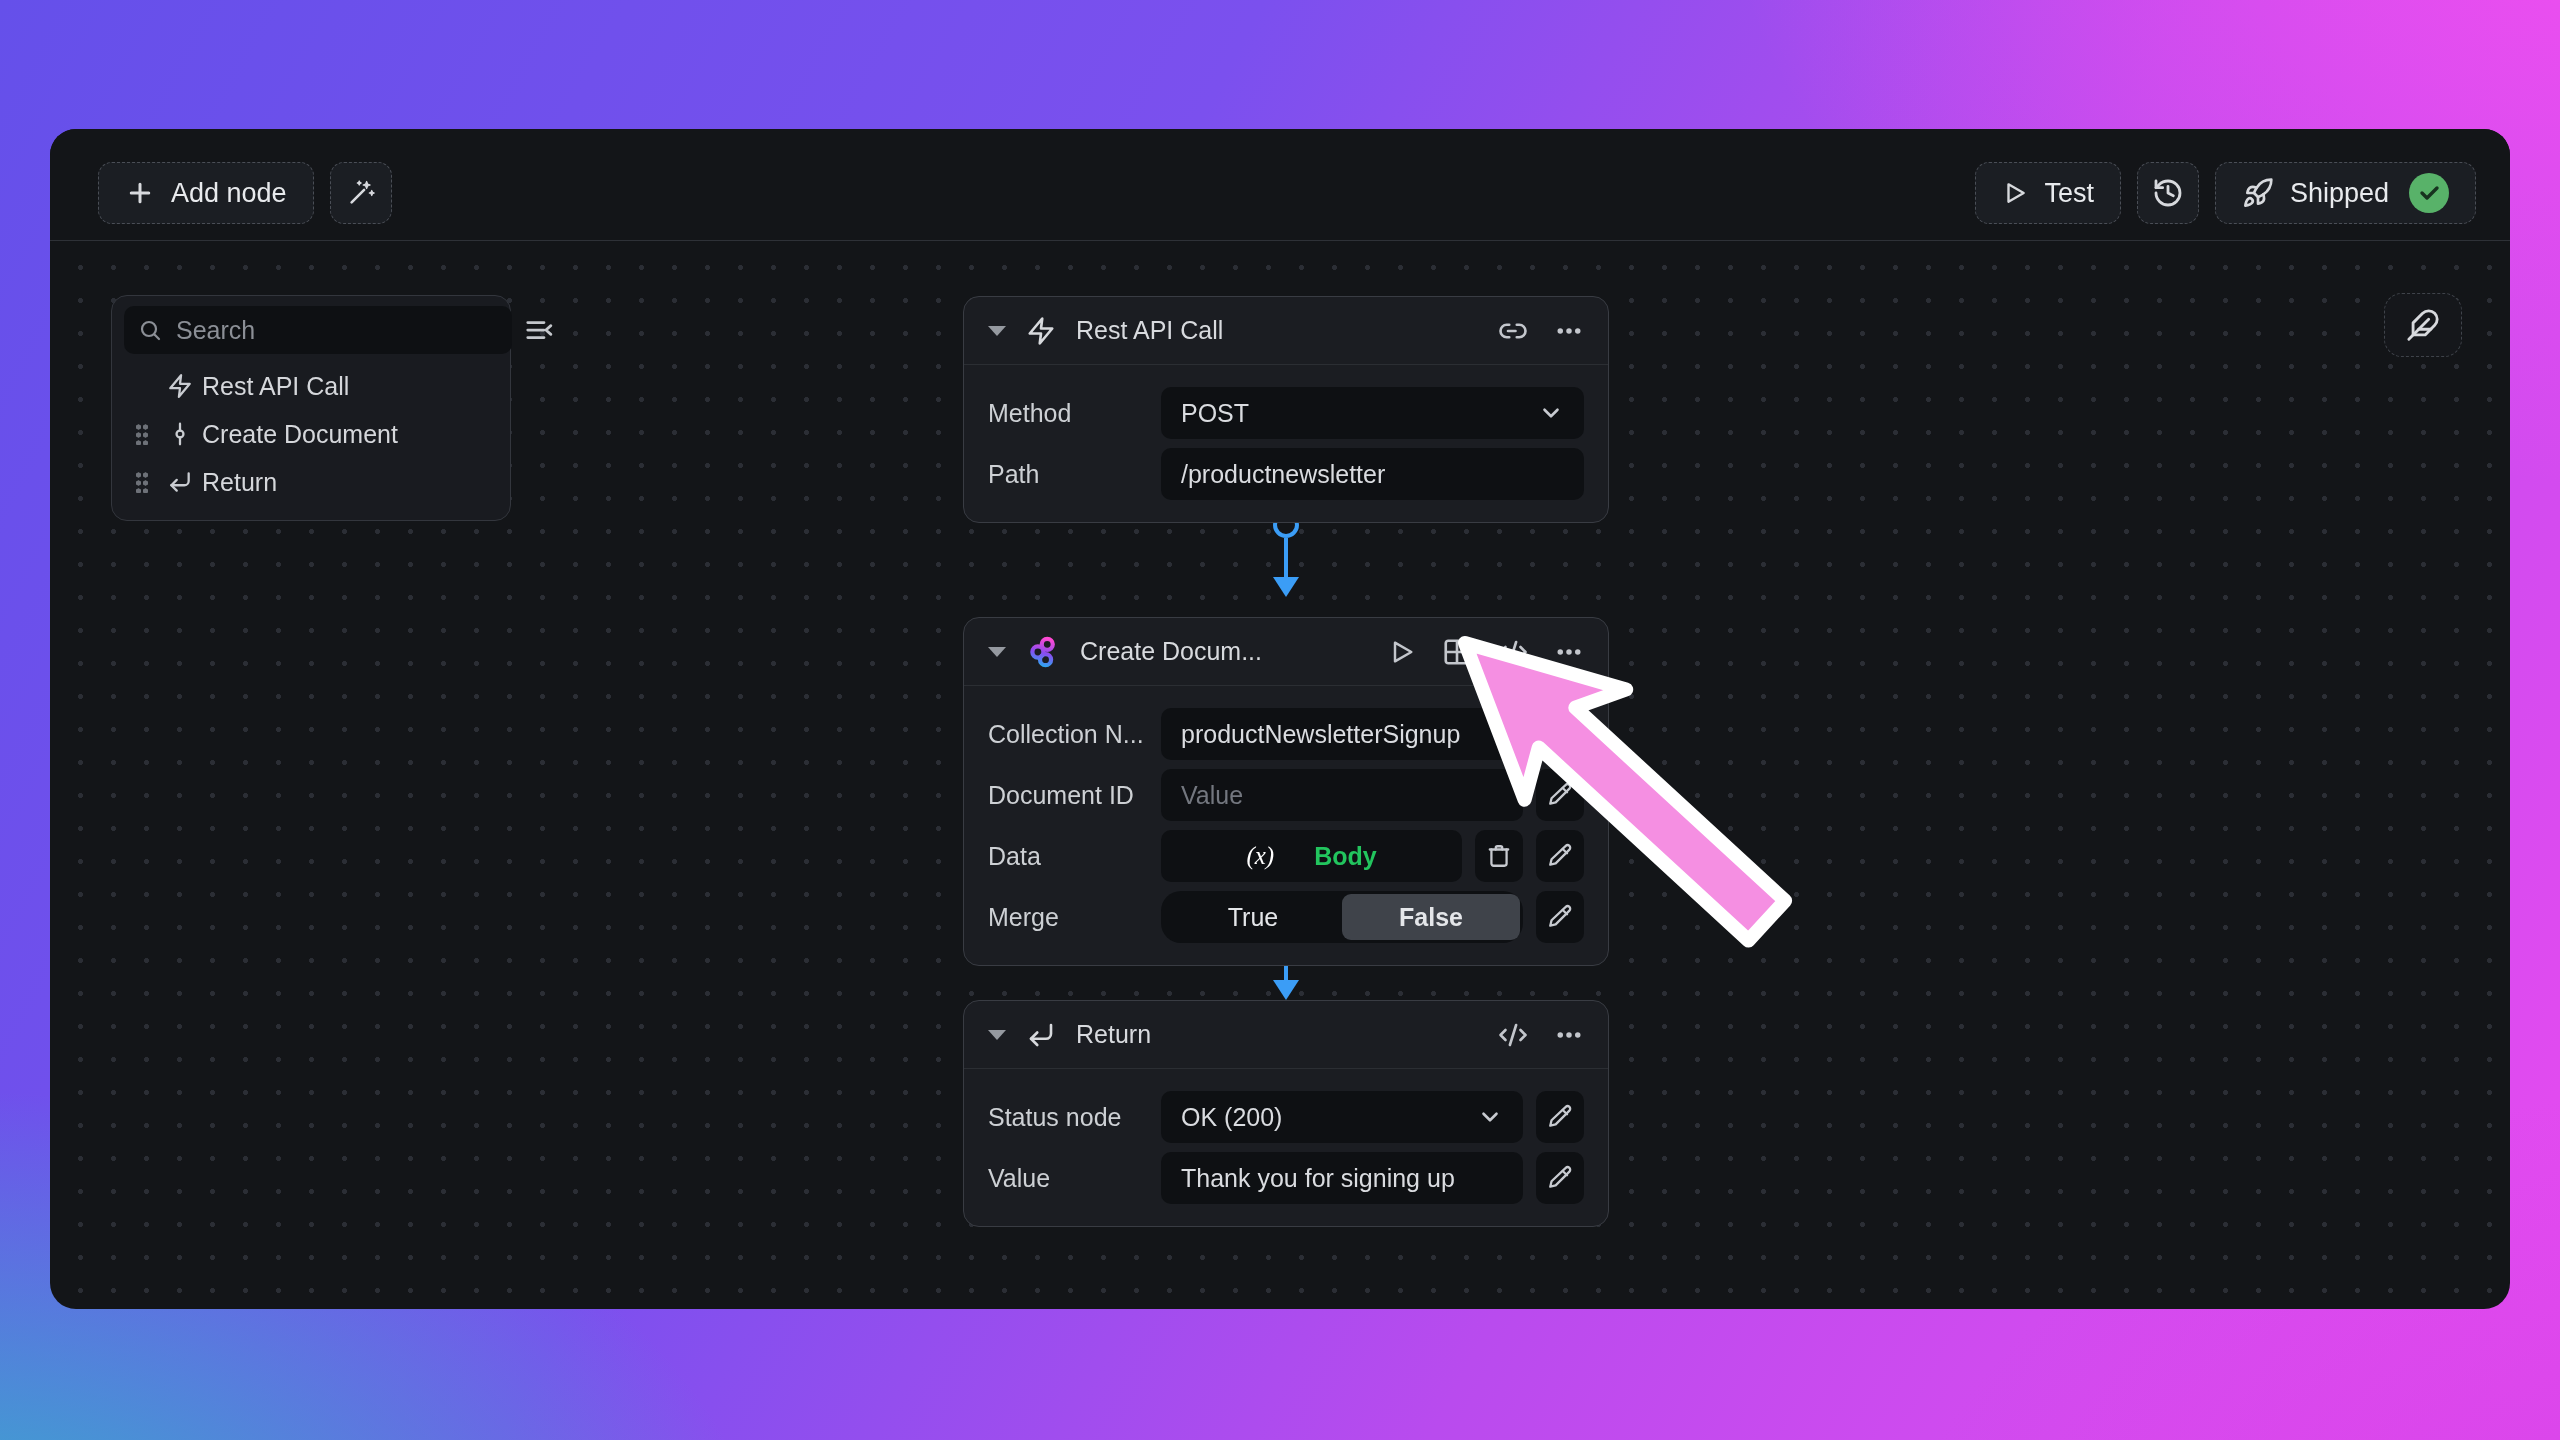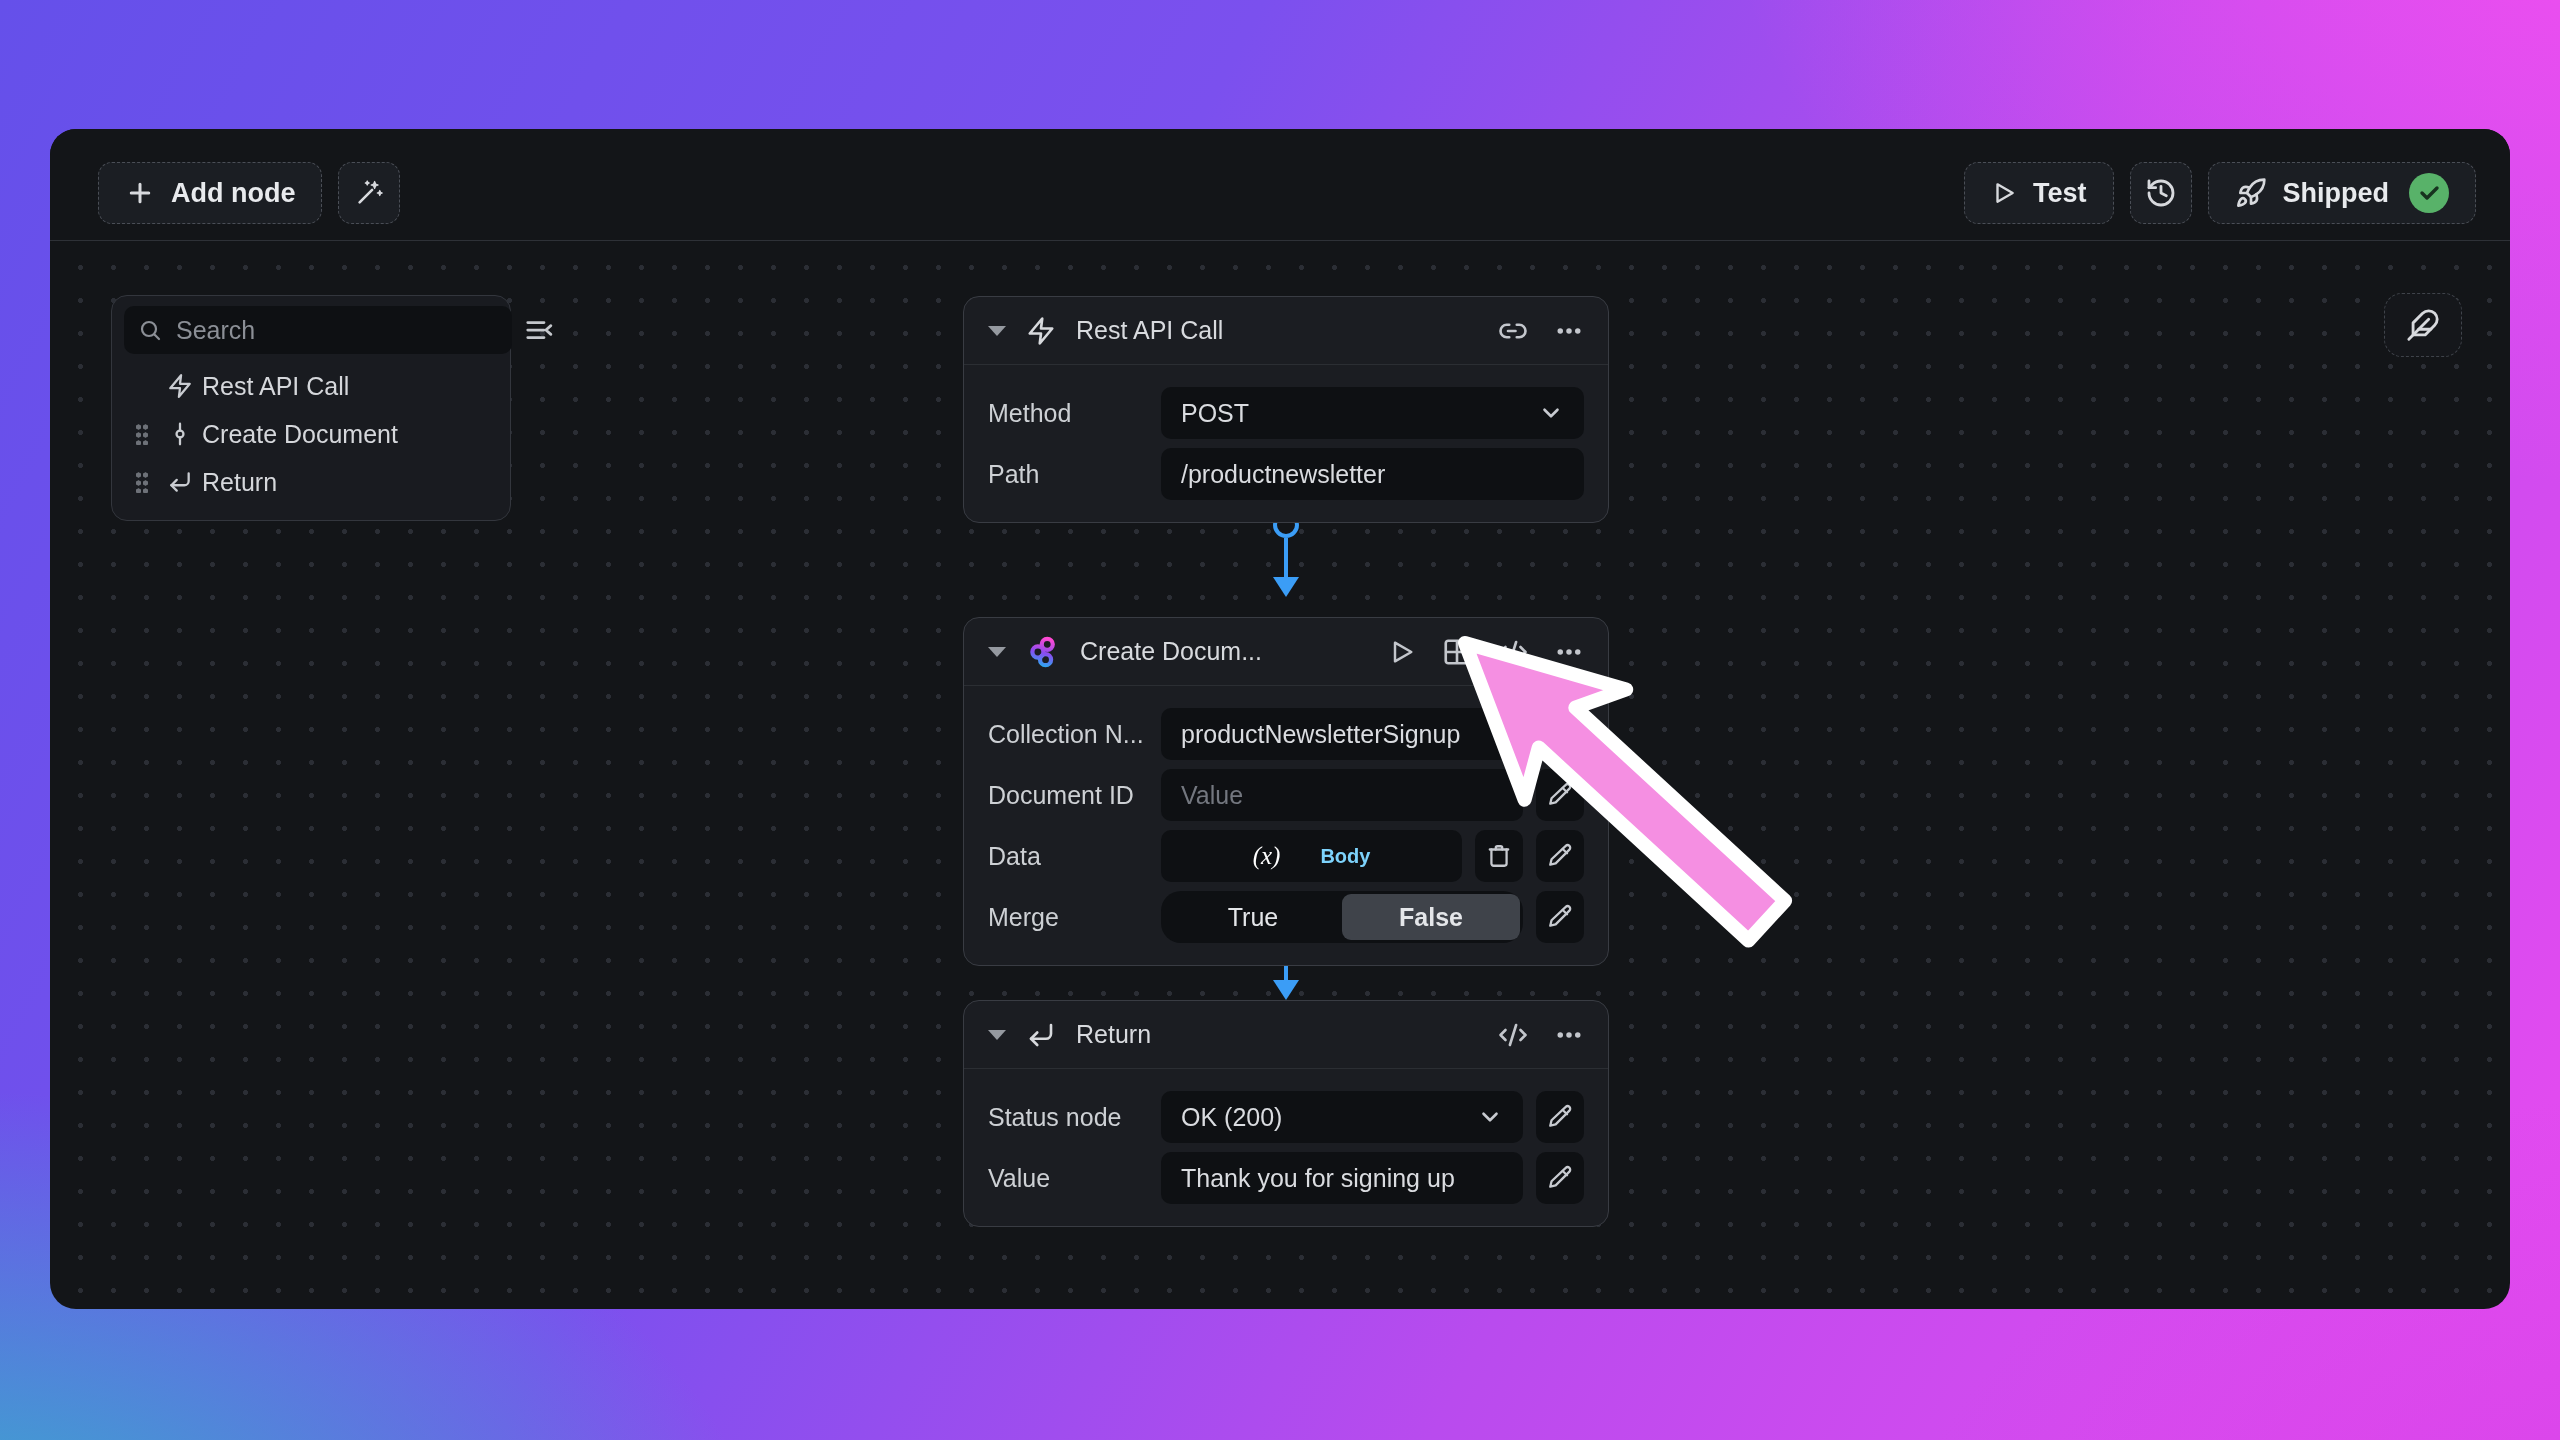--- a/index.html
+++ b/index.html
@@ -25,21 +25,21 @@
   }
   .dotgrid {
     position:absolute; left:0; top:112px; width:100%; height:1068px;
     background-image:radial-gradient(circle, #2b2e35 2.2px, transparent 2.8px);
     background-size:33px 33px; background-position:14px 10px;
   }
 
   .btn {
     display:inline-flex; align-items:center; gap:16px; height:62px;
     background:#1b1e23; border:1px dashed #4a4e56; border-radius:14px;
-    padding:0 26px; color:#e8eaed; font-size:27px; font-weight:700; cursor:pointer;
+    padding:0 26px; color:#e8eaed; font-size:27px; font-weight:400; cursor:pointer;
   }
   .icon-btn { width:62px; padding:0; justify-content:center; }
   .toolbar-left { position:absolute; left:48px; top:33px; display:flex; gap:16px; z-index:4; }
   .toolbar-right { position:absolute; right:34px; top:33px; display:flex; gap:16px; z-index:4; }
   .icon { color:#d7d9dd; display:inline-flex; }
   .icon svg { display:block; }
   .check-badge {
     width:40px; height:40px; border-radius:50%; background:#58b269;
     display:inline-flex; align-items:center; justify-content:center; margin-left:4px;
   }
@@ -87,21 +87,21 @@
   }
   .field input {
     width:100%; background:transparent; border:none; outline:none;
     color:#dadce0; font-size:25px; font-family:"Liberation Sans", sans-serif;
   }
   .field input::placeholder { color:#73777f; }
   .select-field { cursor:pointer; }
   .select-value { flex:1; color:#dadce0; font-size:25px; }
   .chip-field { justify-content:center; gap:12px; cursor:pointer; }
   .chip-x { color:#ffffff; font-size:25px; font-style:italic; font-family:"Liberation Serif", serif; }
-  .chip-text { color:#7dd3fc; font-size:20px; font-weight:700;margin-left:28px; }
+  .chip-text { color:#22c55e; font-size:25px; font-weight:700;margin-left:28px; }
   .sq-btn {
     width:48px; height:52px; flex:none; background:#0e1013; border-radius:10px;
     display:flex; align-items:center; justify-content:center; color:#c7cad0; cursor:pointer;
   }
   .toggle { flex:1; height:52px; background:#0e1013; border-radius:20px; display:flex; padding:3px; }
   .toggle-opt { flex:1; display:flex; align-items:center; justify-content:center; font-size:25px; color:#e4e6e9; cursor:pointer; }
   .toggle-opt.selected { background:#3f434a; border-radius:9px; font-weight:700; }
 
   .connector { position:absolute; width:32px; display:flex; flex-direction:column; align-items:center; z-index:2; }
   .conn-circle { width:26px; height:26px; border-radius:50%; border:4px solid #3b9df6; background:#131518; }

